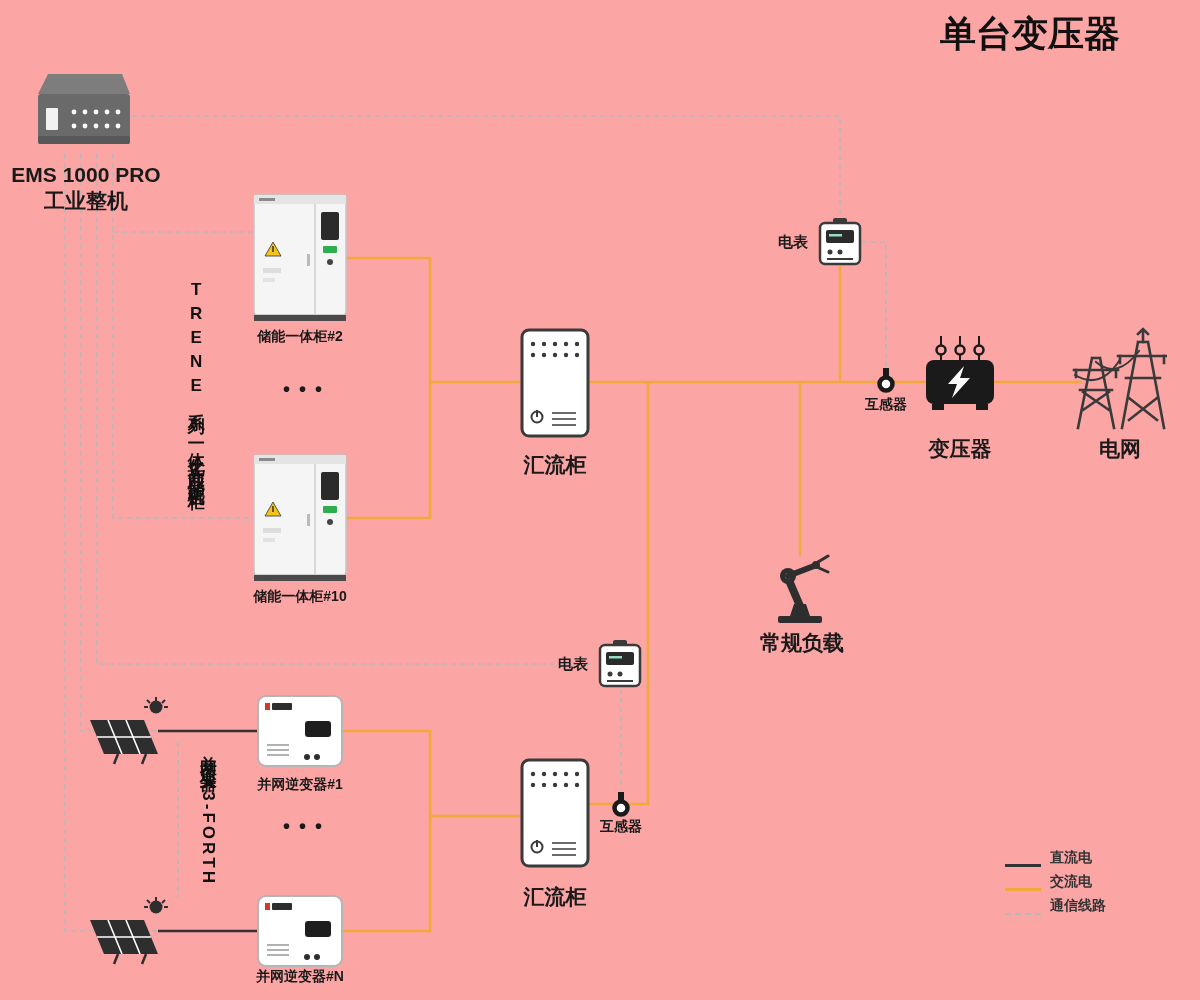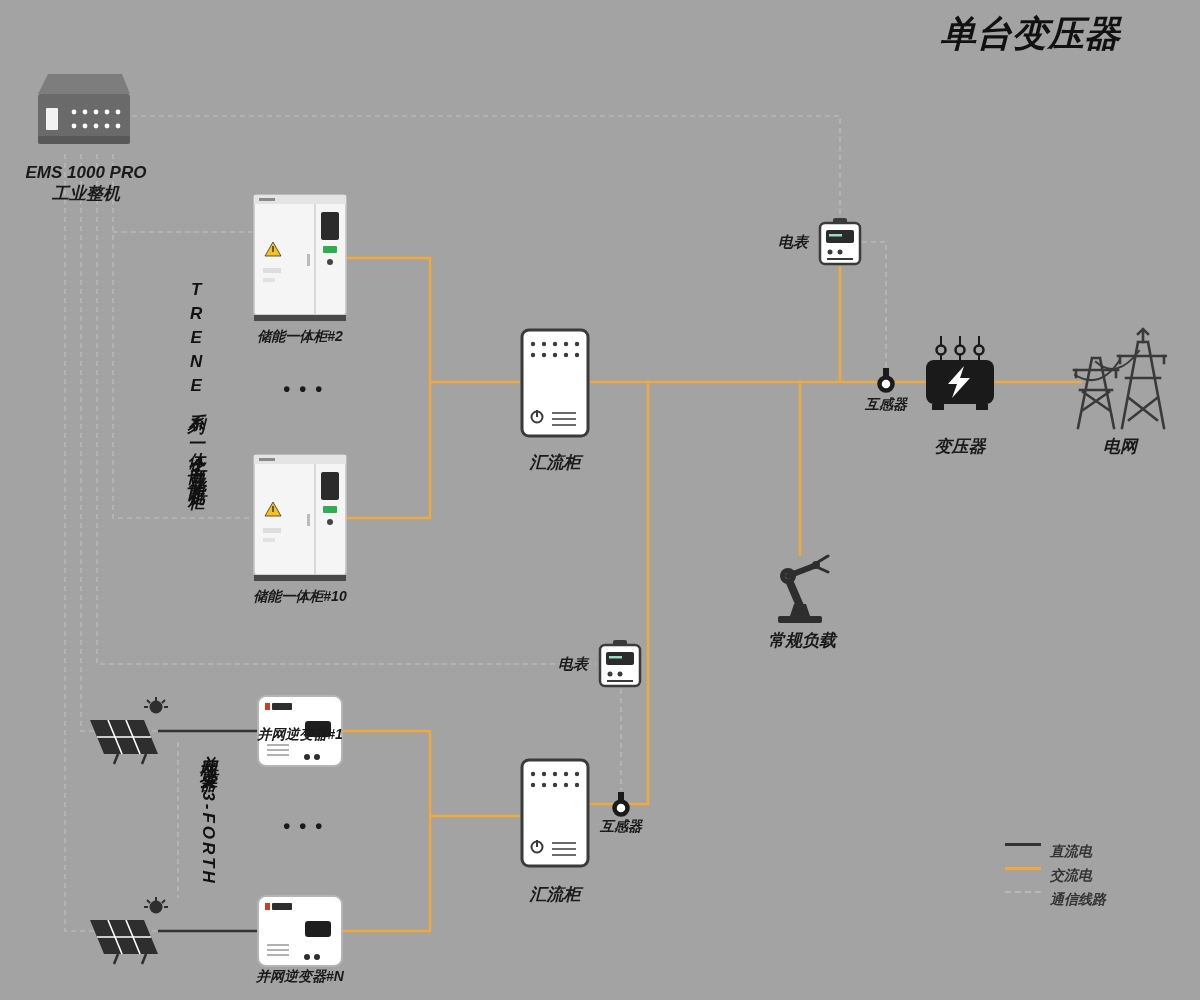--- a/index.html
+++ b/index.html
@@ -1,42 +1,42 @@
 <!DOCTYPE html>
 <html style="--color-ac: #F2A93B; --color-dc: #333333; --color-comm: #b8b8b8; --color-ink: #1a1a1a;"><head>
 <meta charset="utf-8">
 <style>
   :root{
     --color-ac:#F2A93B; --color-dc:#333333; --color-comm:#b8b8b8; --color-ink:#1a1a1a;
   }
   *{margin:0;padding:0;box-sizing:border-box;}
   body{background:#fff;font-family:"Liberation Sans",sans-serif;}
-  .canvas{position:relative;width:1200px;height:1000px;background:#a3a3a3;overflow:hidden;font-style:italic;}
+  .canvas{position:relative;width:1200px;height:1000px;background:#fca5a5;overflow:hidden;}
   .wires{position:absolute;left:0;top:0;z-index:1;}
   .wire{fill:none;}
   .wire.ac{stroke:var(--color-ac);stroke-width:2.5;}
   .wire.dc{stroke:var(--color-dc);stroke-width:2.5;}
   .wire.comm{stroke:var(--color-comm);stroke-width:1.6;stroke-dasharray:5 4;}
   .node{position:absolute;z-index:2;line-height:0;}
   .lbl{position:absolute;z-index:3;font-weight:bold;color:var(--color-ink);text-align:center;line-height:1.25;}
-  .lbl.sz17{font-size:17px;}
+  .lbl.sz17{font-size:21px;}
   .lbl.sz15{font-size:15px;}
   .lbl.sz14{font-size:14px;}
   .lbl.right{}
   .title{position:absolute;left:870px;top:10px;width:320px;z-index:3;
          font-size:36px;font-weight:bold;color:#111;text-align:center;line-height:1.35;}
   .vblock{position:absolute;z-index:3;writing-mode:vertical-rl;font-weight:bold;color:#111;
           font-size:17px;letter-spacing:5px;line-height:1.1;}
   .vblock span{display:inline-block;}
   .vblock span + span{margin-right:7px;}
   .v-upright{text-orientation:upright;}
   .v-rotated{text-orientation:mixed;letter-spacing:3px;}
   .dots{position:absolute;z-index:3;font-size:20px;font-weight:bold;color:#1a1a1a;letter-spacing:9px;text-align:center;}
   .legend{position:absolute;left:1005px;top:843px;z-index:3;}
-  .legend-row{display:flex;align-items:flex-start;height:24px;}
+  .legend-row{display:flex;align-items:flex-end;height:24px;}
   .legend-line{width:36px;margin-right:9px;}
   .legend-line.dc{border-top:3px solid var(--color-dc);}
   .legend-line.ac{border-top:3px solid var(--color-ac);}
   .legend-line.comm{border-top:2px dashed var(--color-comm);}
   .legend-label{font-size:14px;color:#333;font-weight:600;}
 </style>
 </head>
 <body>
 
 <div class="canvas">
@@ -334,21 +334,21 @@
       <rect x="48" y="26" width="26" height="16" rx="3" fill="#1e1e1e"></rect>
       <g stroke="#999999" stroke-width="1.5">
         <line x1="10" y1="50" x2="32" y2="50"></line>
           <line x1="10" y1="55" x2="32" y2="55"></line>
           <line x1="10" y1="60" x2="32" y2="60"></line>
       </g>
       <circle cx="50" cy="62" r="3" fill="#2e2e2e"></circle>
         <circle cx="60" cy="62" r="3" fill="#2e2e2e"></circle>
     </svg>
   </div>
-  <div class="lbl sz14" style="left:242px;top:726px;width:116px;">并网逆变器#1</div>
+  <div class="lbl sz14" style="left:242px;top:776px;width:116px;">并网逆变器#1</div>
 
   <div class="dots" style="left:272px;top:815px;width:70px;">•••</div>
 
   <div class="node" style="left:84px;top:896px;">
     <svg width="92" height="72" viewBox="0 0 92 72">
       <g stroke="#2e2e2e" stroke-width="2">
         <line x1="72" y1="1" x2="72" y2="5"></line>
           <line x1="81" y1="4" x2="78" y2="7"></line>
           <line x1="84" y1="11" x2="80" y2="11"></line>
         <line x1="63" y1="4" x2="66" y2="7"></line>

